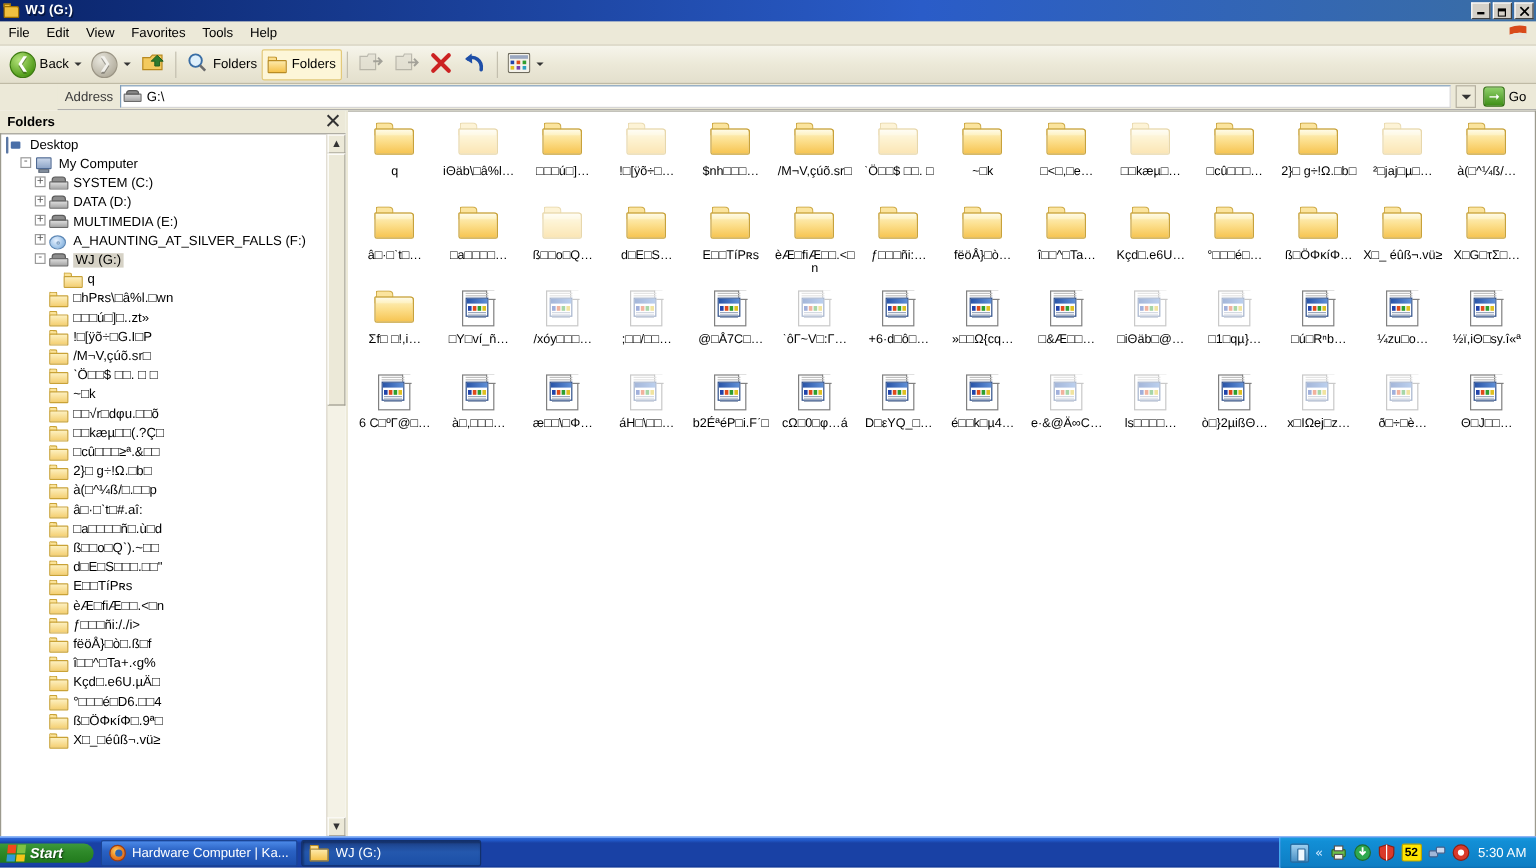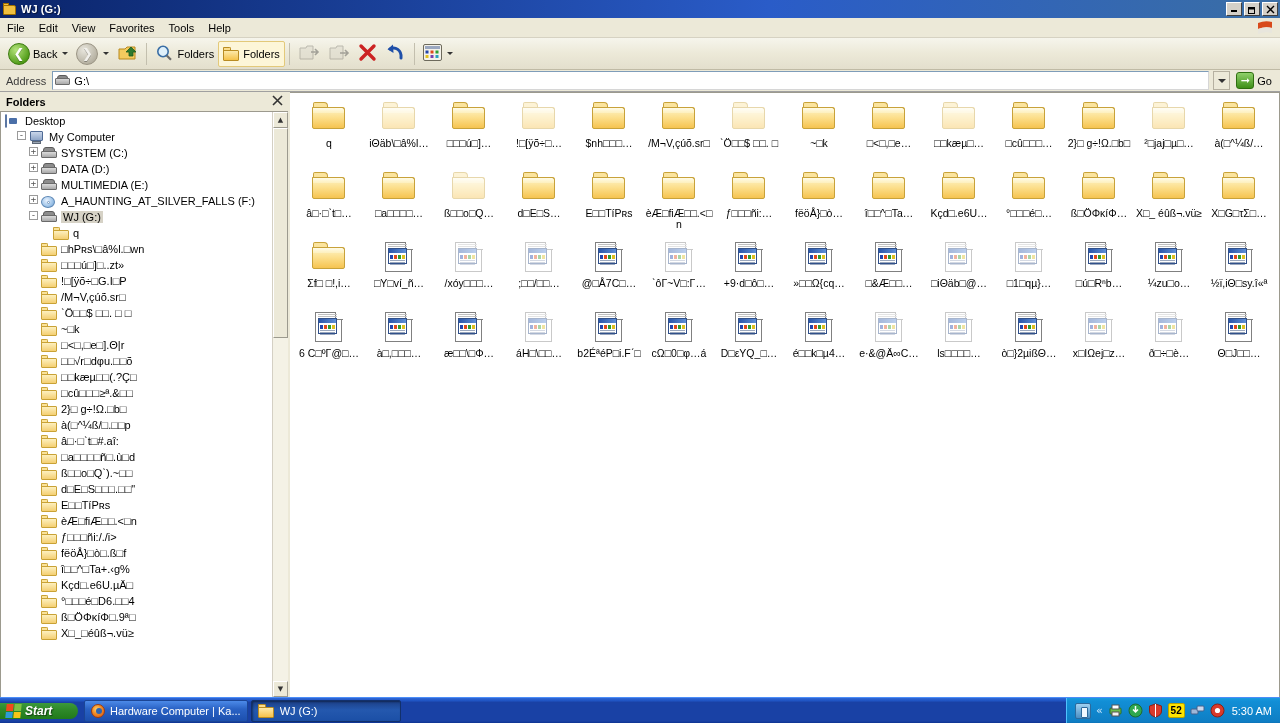--- a/index.html
+++ b/index.html
@@ -97,20 +97,21 @@
      background: linear-gradient(to bottom, #fde9a9, #f5c24a); border: 1px solid #b98c23; border-radius: 1px; }
   .fico .tb2 { position: absolute; left: 0; top: 0px; width: 8px; height: 4px;
      background: #fbdd8c; border: 1px solid #b98c23; border-bottom: 0; border-radius: 1px 2px 0 0; }
 
   
   .addrbar {
     height: 22px; background: #ece9d8;
     display: flex; align-items: center; gap: 4px;
     padding: 0 2px 0 6px;
     border-bottom: 1px solid #a0a0a0;
+    margin-left: 48px;
   }
   .addr-label { font-size: 11px; color: #3b3b3b; padding-right: 2px; }
   .addr-field {
     flex: 1; height: 19px; background: #fff;
     border: 1px solid; border-color: #7f9db9 #d6d6d6 #d6d6d6 #7f9db9;
     display: flex; align-items: center; padding: 0 2px; gap: 4px;
   }
   .drive-ico { width: 15px; height: 11px; position: relative; flex:none; }
   .drive-ico .body { position:absolute; left:0; top:3px; width:15px; height:7px; background:linear-gradient(to bottom,#d8d8d8,#a9a9a9); border:1px solid #6b6b6b; border-radius:1px; }
   .drive-ico .top  { position:absolute; left:2px; top:0px; width:11px; height:4px; background:#8a8a8a; border:1px solid #5a5a5a; border-radius:3px 3px 0 0; }
@@ -573,27 +574,20 @@
               <span class="tspace"></span>
               <span class="tspace"></span>
               <span class="ticon-sm"><span class="ico-folder-sm"><span class="tb2"></span><span class="bk"></span></span></span>
               <span class="tlabel">~□k</span>
             </div>
             <div class="trow">
               <span class="tspace"></span>
               <span class="tspace"></span>
               <span class="tspace"></span>
               <span class="ticon-sm"><span class="ico-folder-sm"><span class="tb2"></span><span class="bk"></span></span></span>
-              <span class="tlabel">□&lt;□,□e□].Θ|r</span>
-            </div>
-            <div class="trow">
-              <span class="tspace"></span>
-              <span class="tspace"></span>
-              <span class="tspace"></span>
-              <span class="ticon-sm"><span class="ico-folder-sm"><span class="tb2"></span><span class="bk"></span></span></span>
               <span class="tlabel">□□√r□dφu.□□õ</span>
             </div>
             <div class="trow">
               <span class="tspace"></span>
               <span class="tspace"></span>
               <span class="tspace"></span>
               <span class="ticon-sm"><span class="ico-folder-sm"><span class="tb2"></span><span class="bk"></span></span></span>
               <span class="tlabel">□□kæµ□□(.?Ç□</span>
             </div>
             <div class="trow">
@@ -1164,21 +1158,21 @@
                     <i style="background:#e0c020"></i>
                   </span>
                   <span class="lines">
                     <i></i>
                     <i></i>
                     <i></i>
                   </span>
                 </span>
               </span>
             </div>
-            <div class="cname">+9·d□ô□…</div>
+            <div class="cname">+6·d□ô□…</div>
           </div>
           <div class="cell">
             <div class="glyph">
               <span class="big-doc">
                 <span class="page"></span>
                 <span class="corner2"></span>
                 <span class="toplines">
                   <i></i>
                   <i></i>
                 </span>

